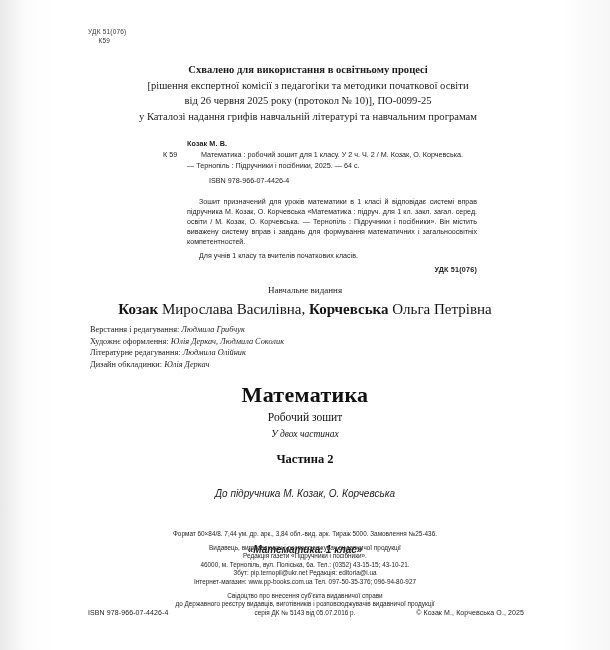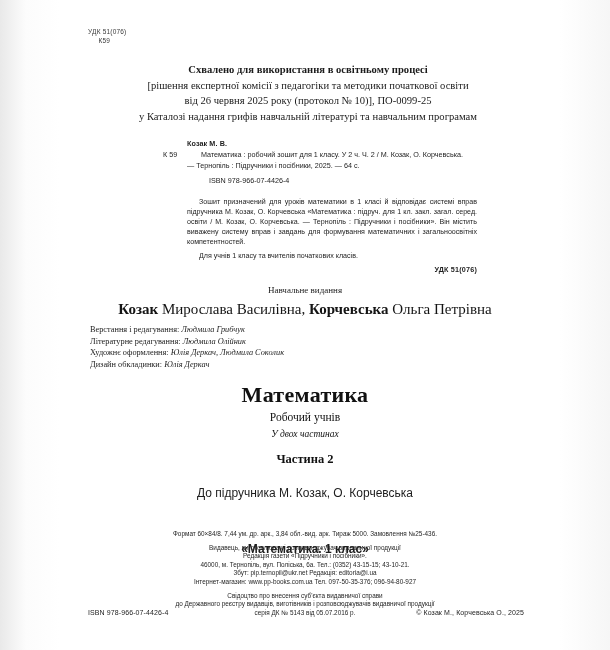--- a/index.html
+++ b/index.html
@@ -204,22 +204,23 @@
     margin-top: 10px;
   }
 
   
   .textbook-ref {
     position: absolute;
     left: 0;
     top: 488px;
     width: 610px;
     text-align: center;
-    font-size: 12px;
+    font-size: 10px;
     line-height: 11.5px;
+    font-style: italic;
     color: #1d1d1d;
   }
   .textbook-ref .ln { display: block; }
   .textbook-ref .bookname { font-weight: bold; margin-top: 44px; }
 
   
   .imprint {
     position: absolute;
     left: 0;
     top: 530px;
@@ -279,28 +280,28 @@
     <p>Зошит призначений для уроків математики в 1 класі й відповідає системі вправ підручника М. Козак, О. Корчевська «Математика : підруч. для 1 кл. закл. загал. серед. освіти / М. Козак, О. Корчевська. — Тернопіль : Підручники і посібники». Він містить виважену систему вправ і завдань для формування математичних і загальноосвітніх компетентностей.</p>
     <p class="second">Для учнів 1 класу та вчителів початкових класів.</p>
   </div>
   <div class="udc-bottom">УДК 51(076)</div>
 
   <div class="edition-type">Навчальне видання</div>
   <div class="authors-line"><b>Козак</b><span> Мирослава Василівна, </span><b>Корчевська</b><span> Ольга Петрівна</span></div>
 
   <div class="credits">
     <span class="row"><span>Верстання і редагування: </span><span class="val">Людмила Грибчук</span></span>
+    <span class="row"><span>Художнє оформлення: </span><span class="val">Юлія Деркач, Людмила Соколик</span></span>
     <span class="row"><span>Літературне редагування: </span><span class="val">Людмила Олійник</span></span>
-    <span class="row"><span>Художнє оформлення: </span><span class="val">Юлія Деркач, Людмила Соколик</span></span>
     <span class="row"><span>Дизайн обкладинки: </span><span class="val">Юлія Деркач</span></span>
   </div>
 
   <div class="title-block">
     <span class="main-title">Математика</span>
-    <span class="subtitle">Робочий учнів</span>
+    <span class="subtitle">Робочий зошит</span>
     <span class="parts">У двох частинах</span>
     <span class="part-number">Частина 2</span>
   </div>
 
   <div class="textbook-ref">
     <span class="ln">До підручника М. Козак, О. Корчевська</span>
     <span class="ln bookname">«Математика. 1 клас»</span>
   </div>
 
   <div class="imprint">

